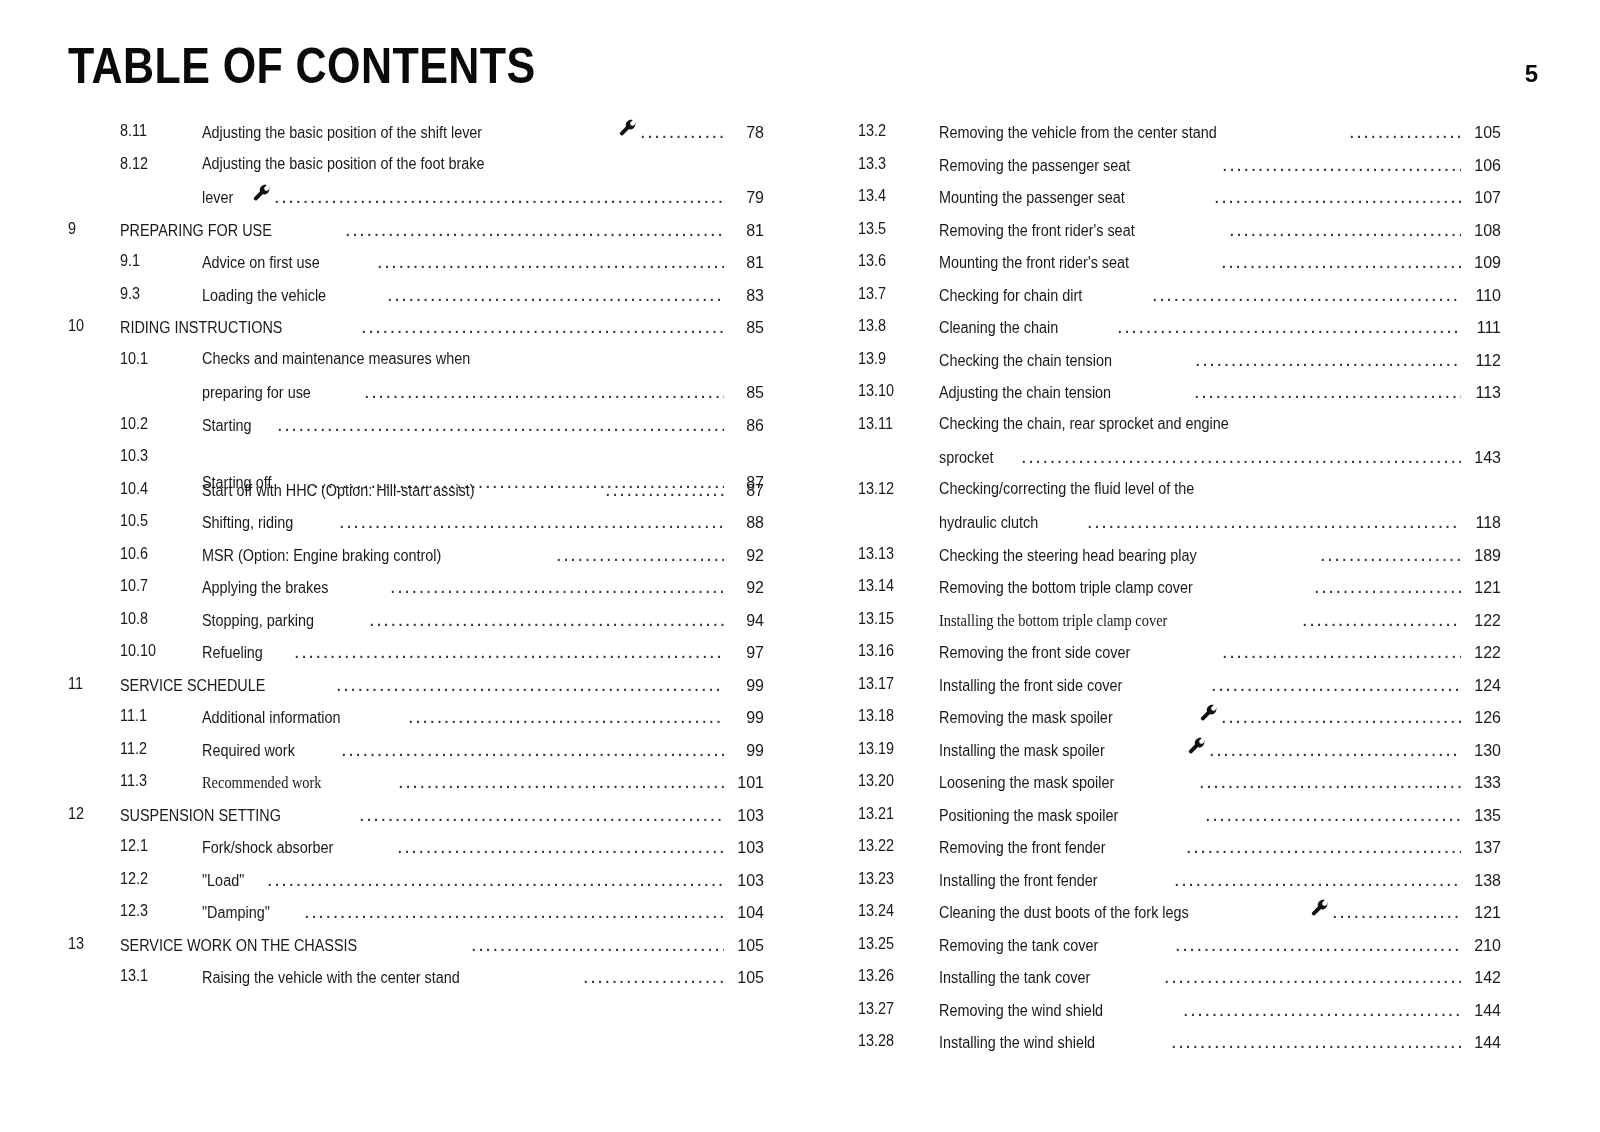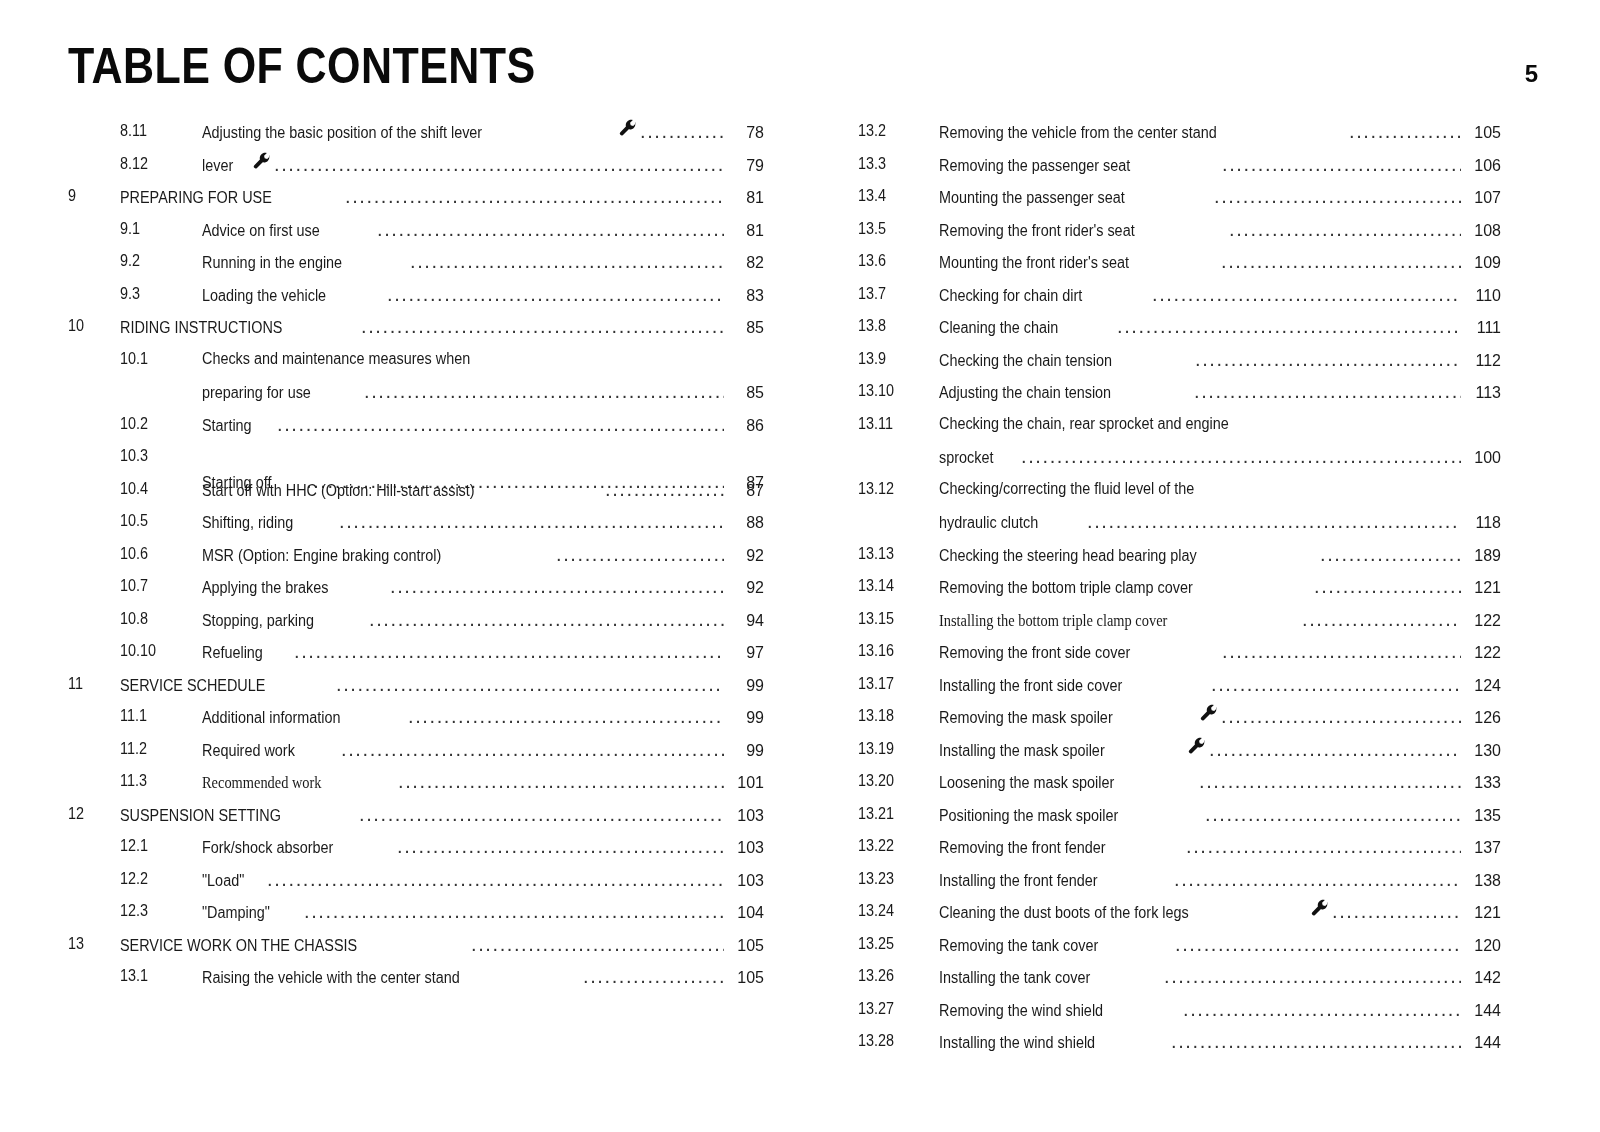--- a/index.html
+++ b/index.html
@@ -72,20 +72,23 @@
           </span>
           <span class="leader"></span>
           <span class="pg">78</span>
         </div>
       </div>
   </div>
     <div class="entry sub">
     <span class="num"><span class="cond">8.12</span></span>
     <div class="body">
         <div class="line">
+          <span class="txt" style="width: 416px; display: inline-block;"><span class="cond">Adjusting the basic position of the foot brake</span></span>
+        </div>
+        <div class="line">
           <span class="txt" style="width: 46px; display: inline-block;"><span class="cond">lever</span></span>
           <span class="wrench">
             <svg viewBox="0 0 24 24">
               <path fill="#111" d="M21.5 6.2l-3.3 3.3-3-0.7-0.7-3 3.3-3.3c-2.3-0.8-5 -0.2-6.7 1.6-1.6 1.6-2.1 3.9-1.6 6L2.8 17a2.3 2.3 0 0 0 3.2 3.3l6.9-6.7c2.1 0.5 4.4 0 6-1.6 1.8-1.7 2.4-4.4 1.6-6.8z"></path>
             </svg>
           </span>
           <span class="leader"></span>
           <span class="pg">79</span>
         </div>
       </div>
@@ -104,30 +107,20 @@
     <span class="num"><span class="cond">9.1</span></span>
     <div class="body">
         <div class="line">
           <span class="txt" style="width: 173px; display: inline-block;"><span class="cond">Advice on first use</span></span>
           <span class="leader"></span>
           <span class="pg">81</span>
         </div>
       </div>
   </div>
     <div class="entry sub">
-    <span class="num"><span class="cond">9.2</span></span>
-    <div class="body">
-        <div class="line">
-          <span class="txt" style="width: 206px; display: inline-block;"><span class="cond">Running in the engine</span></span>
-          <span class="leader"></span>
-          <span class="pg">82</span>
-        </div>
-      </div>
-  </div>
-    <div class="entry sub">
     <span class="num"><span class="cond">9.3</span></span>
     <div class="body">
         <div class="line">
           <span class="txt" style="width: 183px; display: inline-block;"><span class="cond">Loading the vehicle</span></span>
           <span class="leader"></span>
           <span class="pg">83</span>
         </div>
       </div>
   </div>
     <div class="entry chapter">
@@ -427,21 +420,21 @@
   </div>
     <div class="entry sub">
     <span class="num"><span class="cond">13.11</span></span>
     <div class="body">
         <div class="line">
           <span class="txt" style="width: 426px; display: inline-block;"><span class="cond">Checking the chain, rear sprocket and engine</span></span>
         </div>
         <div class="line">
           <span class="txt" style="width: 80px; display: inline-block;"><span class="cond">sprocket</span></span>
           <span class="leader"></span>
-          <span class="pg">100</span>
+          <span class="pg">143</span>
         </div>
       </div>
   </div>
     <div class="entry sub">
     <span class="num"><span class="cond">13.12</span></span>
     <div class="body">
         <div class="line">
           <span class="txt" style="width: 376px; display: inline-block;"><span class="cond">Checking/correcting the fluid level of the</span></span>
         </div>
         <div class="line">
@@ -585,21 +578,21 @@
           <span class="pg">121</span>
         </div>
       </div>
   </div>
     <div class="entry sub">
     <span class="num"><span class="cond">13.25</span></span>
     <div class="body">
         <div class="line">
           <span class="txt" style="width: 234px; display: inline-block;"><span class="cond">Removing the tank cover</span></span>
           <span class="leader"></span>
-          <span class="pg">120</span>
+          <span class="pg">210</span>
         </div>
       </div>
   </div>
     <div class="entry sub">
     <span class="num"><span class="cond">13.26</span></span>
     <div class="body">
         <div class="line">
           <span class="txt" style="width: 223px; display: inline-block;"><span class="cond">Installing the tank cover</span></span>
           <span class="leader"></span>
           <span class="pg">142</span>

